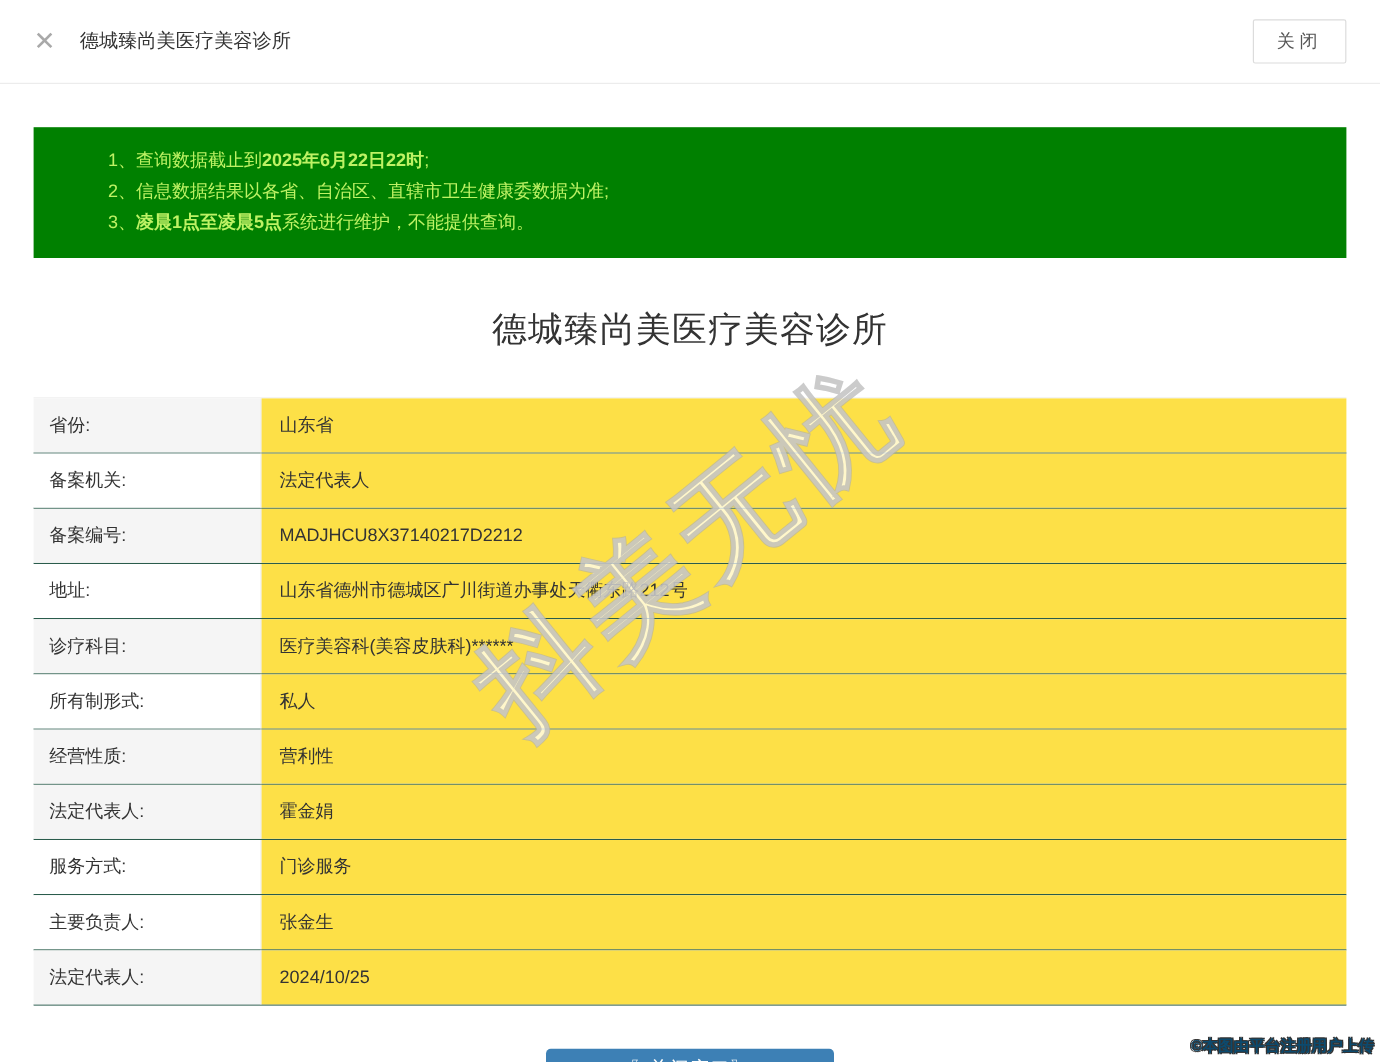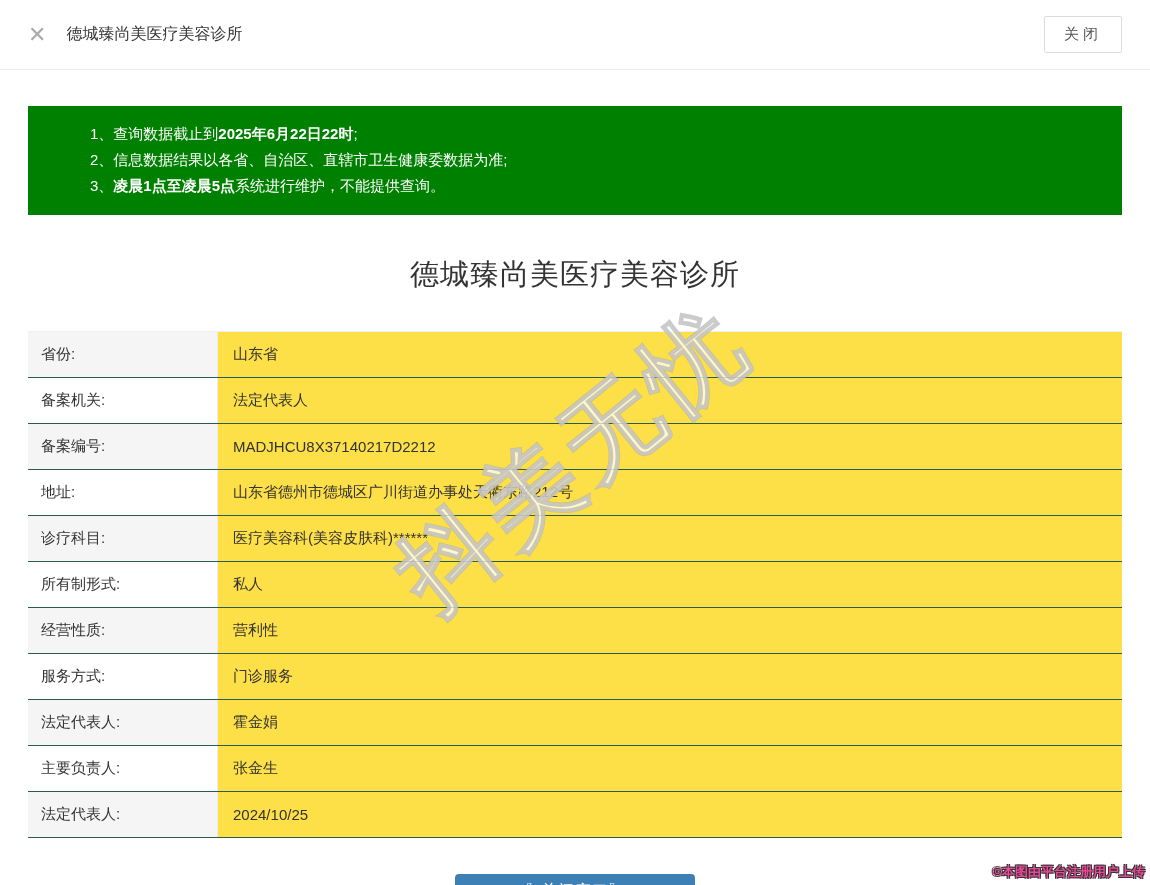--- a/index.html
+++ b/index.html
@@ -9,21 +9,21 @@
   
   .topbar { height:70px; display:flex; align-items:center; padding:0 28px;
     border-bottom:1px solid #ececec; background:#fff; }
   .close-x { font-size:22px; color:#a9a9a9; margin-right:20px; cursor:pointer; line-height:1; }
   .topbar-title { font-size:16px; color:#333; }
   .btn-close-top { margin-left:auto; background:#fff; border:1px solid #dcdcdc; border-radius:2px;
     color:#555; font-size:15px; padding:8px 19px; letter-spacing:4px; cursor:pointer;
     font-family:inherit; }
 
   
-  .notice { margin:36px 28px 0; background:#008000; color:#ffffff; font-size:15px;
+  .notice { margin:36px 28px 0; background:#008000; color:#bef264; font-size:15px;
     padding:15px 20px 16px 62px; line-height:26px; }
   .notice b { font-weight:bold; }
   .notice .ln { white-space:nowrap; }
 
   
   .main-title { text-align:center; margin-top:40px; font-size:29px; color:#333; font-weight:400;
     letter-spacing:1px; }
 
   
   .info-table { margin:36px 28px 0; border-top:1px solid #f0f0f0;text-align:right; }
@@ -38,21 +38,21 @@
   .btn-close-window { display:block; margin:36px auto 0; width:240px; height:35px;
     background:#3d80b5; color:#fff; font-size:16px; border:none; border-radius:4px;
     cursor:pointer; font-family:inherit; letter-spacing:1px; }
 
   
   .wm-center { position:absolute; left:245px; top:395px; width:660px; text-align:center;
     transform:rotate(-39deg); font-size:96px; font-weight:bold; letter-spacing:8px;
     color:rgba(255,255,255,0.72); -webkit-text-stroke:1.5px rgba(175,175,175,0.65);
     pointer-events:none; white-space:nowrap; z-index:5; }
   .wm-corner { position:absolute; right:5px; bottom:4px; font-size:13px; font-weight:bold;
-    color:#ec4899; z-index:6; pointer-events:none;
+    color:#0c4a6e; z-index:6; pointer-events:none;
     text-shadow:-1px -1px 0 #333,1px -1px 0 #333,-1px 1px 0 #333,1px 1px 0 #333; }
 </style>
 </head>
 <body>
 
 <div class="topbar">
   <span class="close-x">✕</span>
   <span class="topbar-title">德城臻尚美医疗美容诊所</span>
   <button class="btn-close-top">关闭</button>
 </div>
@@ -87,27 +87,27 @@
     <div class="cell-value">医疗美容科(美容皮肤科)******</div>
   </div>
   <div class="row">
     <div class="cell-label">所有制形式:</div>
     <div class="cell-value">私人</div>
   </div>
   <div class="row alt">
     <div class="cell-label">经营性质:</div>
     <div class="cell-value">营利性</div>
   </div>
+  <div class="row alt">
+    <div class="cell-label">法定代表人:</div>
+    <div class="cell-value">霍金娟</div>
+  </div>
   <div class="row">
     <div class="cell-label">服务方式:</div>
     <div class="cell-value">门诊服务</div>
-  </div>
-  <div class="row alt">
-    <div class="cell-label">法定代表人:</div>
-    <div class="cell-value">霍金娟</div>
   </div>
   <div class="row">
     <div class="cell-label">主要负责人:</div>
     <div class="cell-value">张金生</div>
   </div>
   <div class="row alt">
     <div class="cell-label">法定代表人:</div>
     <div class="cell-value">2024/10/25</div>
   </div>
 </div>

